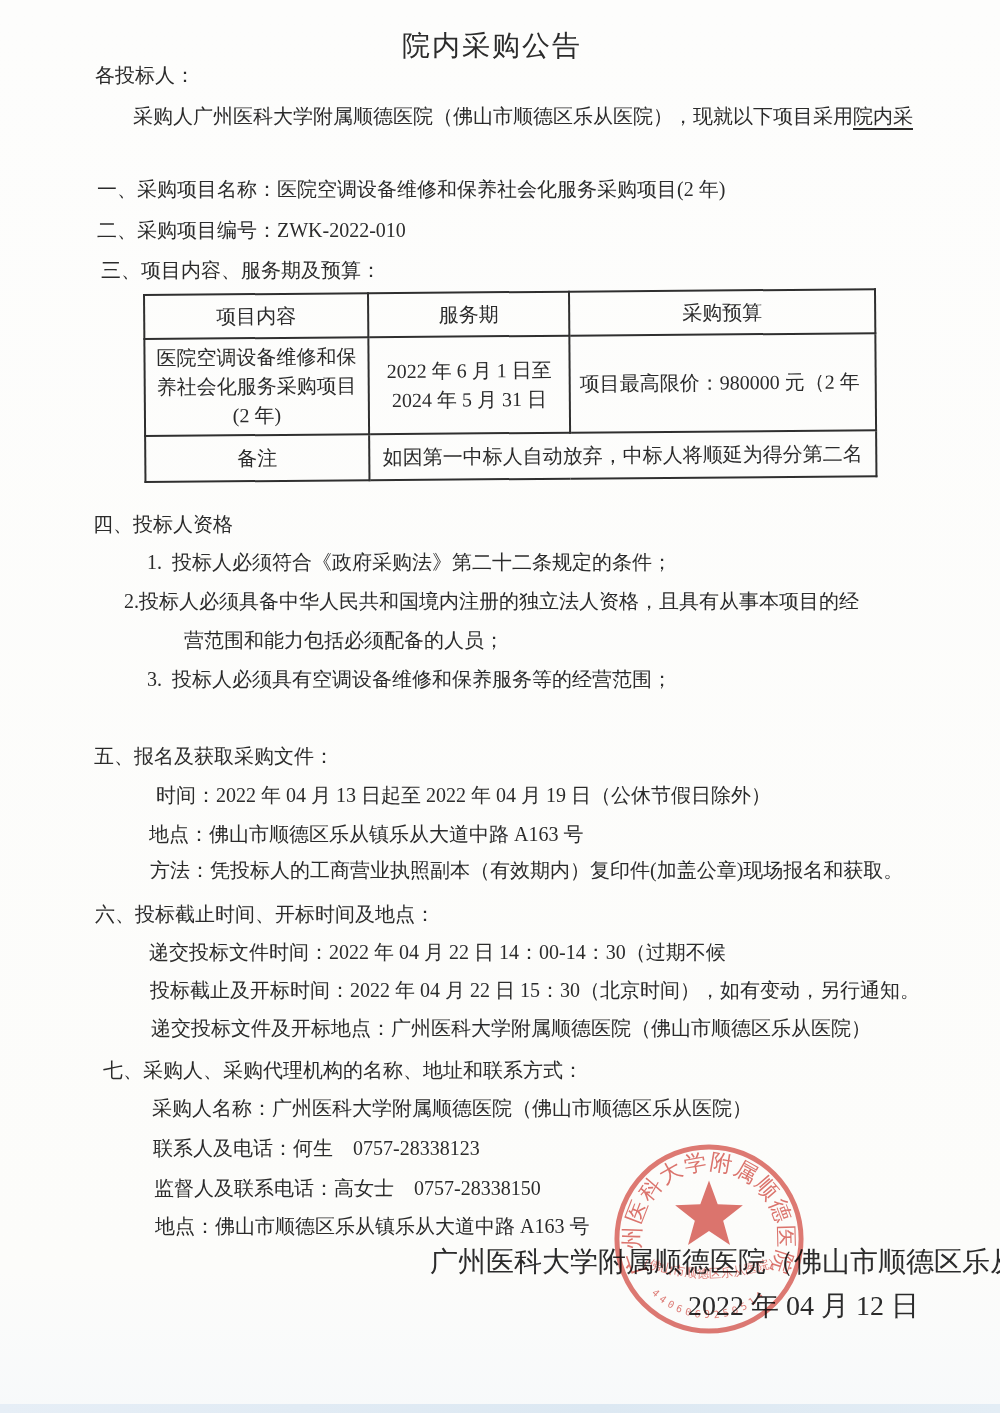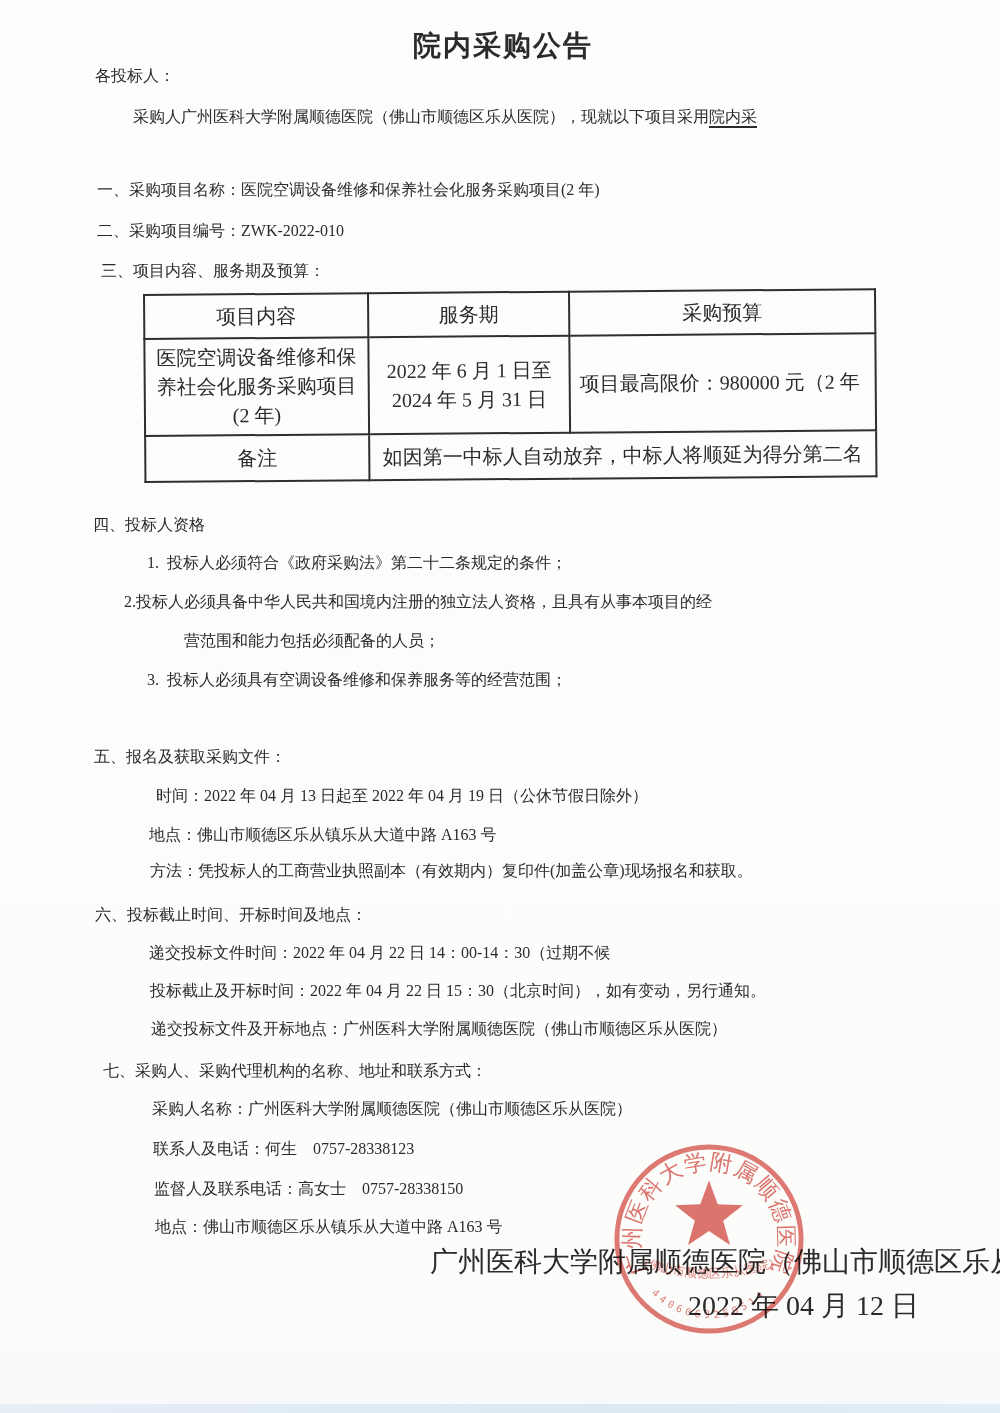--- a/index.html
+++ b/index.html
@@ -4,23 +4,23 @@
 <style>
   html,body { margin:0; padding:0; background:#ffffff; }
   .page {
     position:relative; width:1000px; height:1413px;
     background:linear-gradient(180deg,#fdfdfc 0%,#fcfcfa 90%,#f7f9fa 100%);
     font-family:"Liberation Serif","DejaVu Serif",serif;
     color:#2b2b2b; overflow:hidden;
   }
   .title {
     position:absolute; top:27px; left:0; width:984px; text-align:center;
-    font-size:28px; font-weight:bold; letter-spacing:2px;margin-left:11px;
+    font-size:28px; font-weight:normal; letter-spacing:2px;
   }
-  .line { position:absolute; font-size:16px; line-height:27px; white-space:pre; }
+  .line { position:absolute; font-size:20px; line-height:27px; white-space:pre; }
   .u { border-bottom:2px solid #2b2b2b; padding-bottom:1px; }
   table.t {
     position:absolute; left:143px; top:294px; width:731px;
     border-collapse:collapse; transform:rotate(-0.45deg); transform-origin:left top;
     font-size:20px; color:#2b2b2b; table-layout:fixed;
   }
   .t td { border:2px solid #2f2f2f; text-align:center; vertical-align:middle; padding:2px 6px; line-height:29px; }
   .t .hrow td { height:38px; }
   .t .prow td { height:84px; }
   .t .rrow td { height:40px; }

